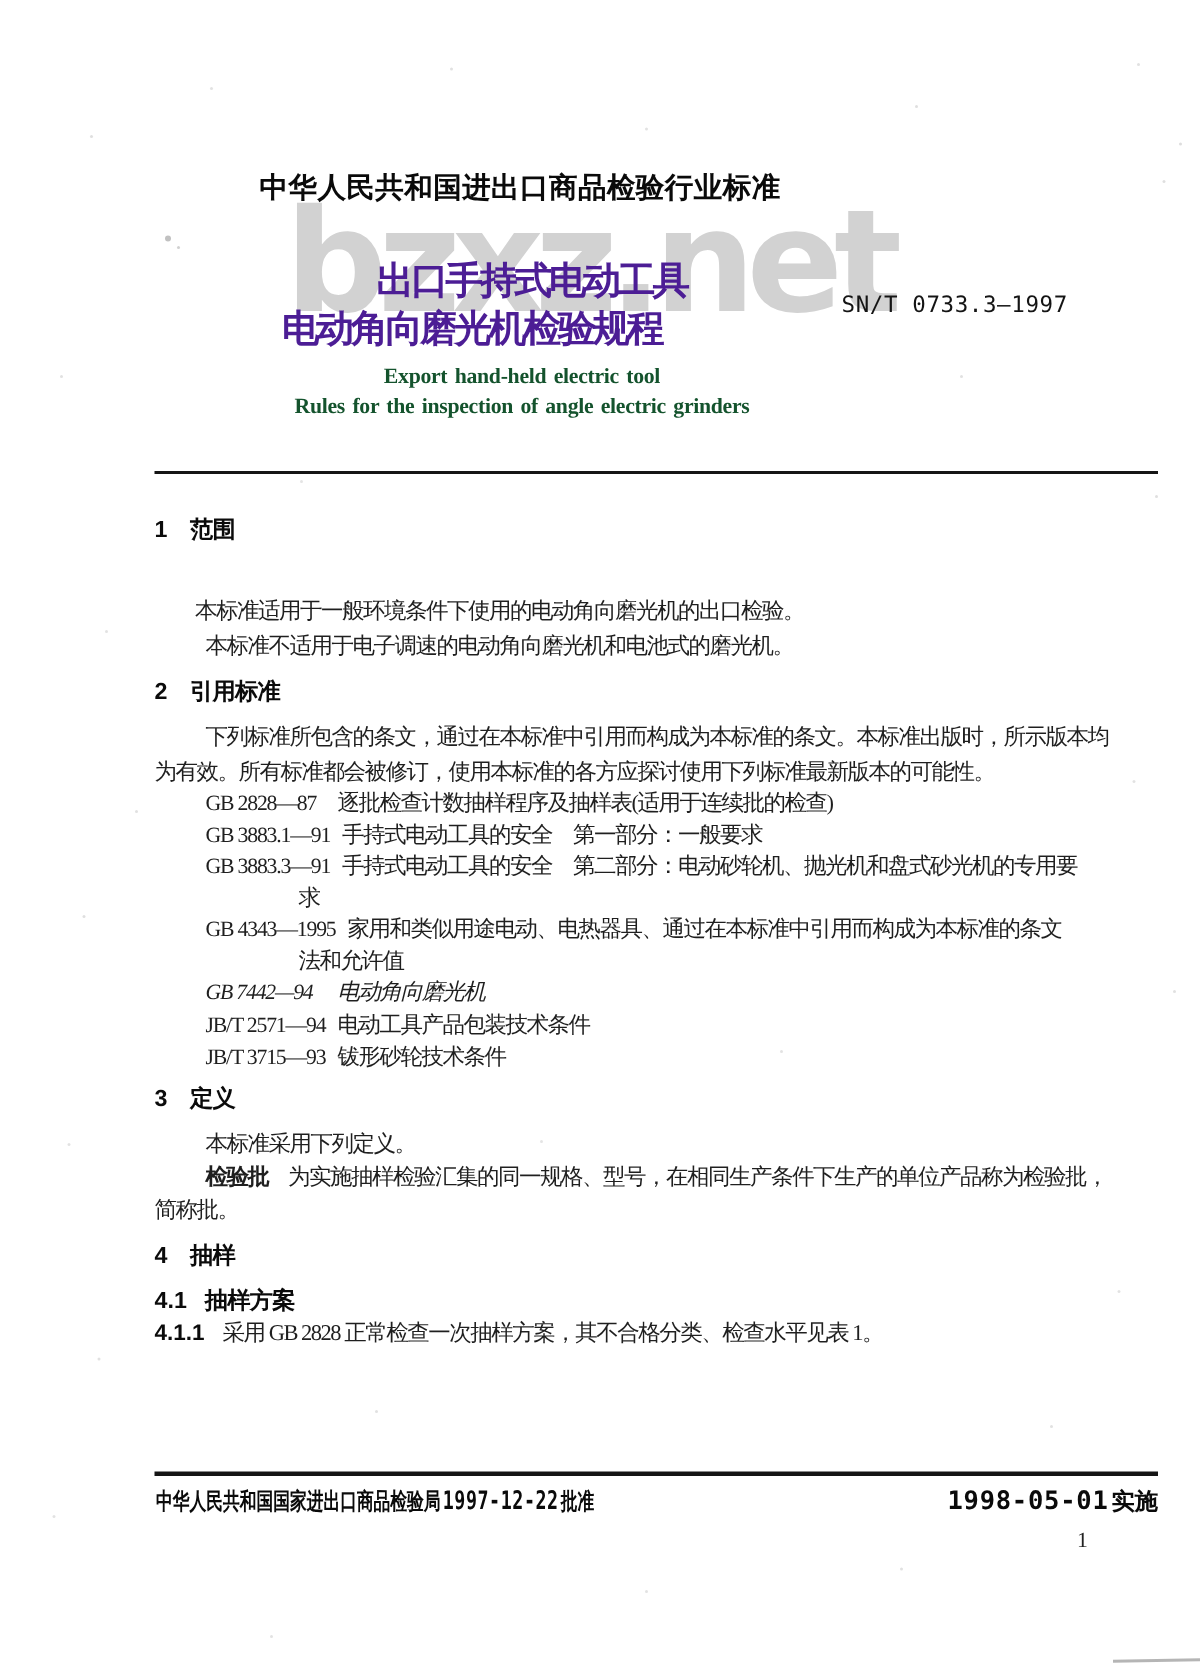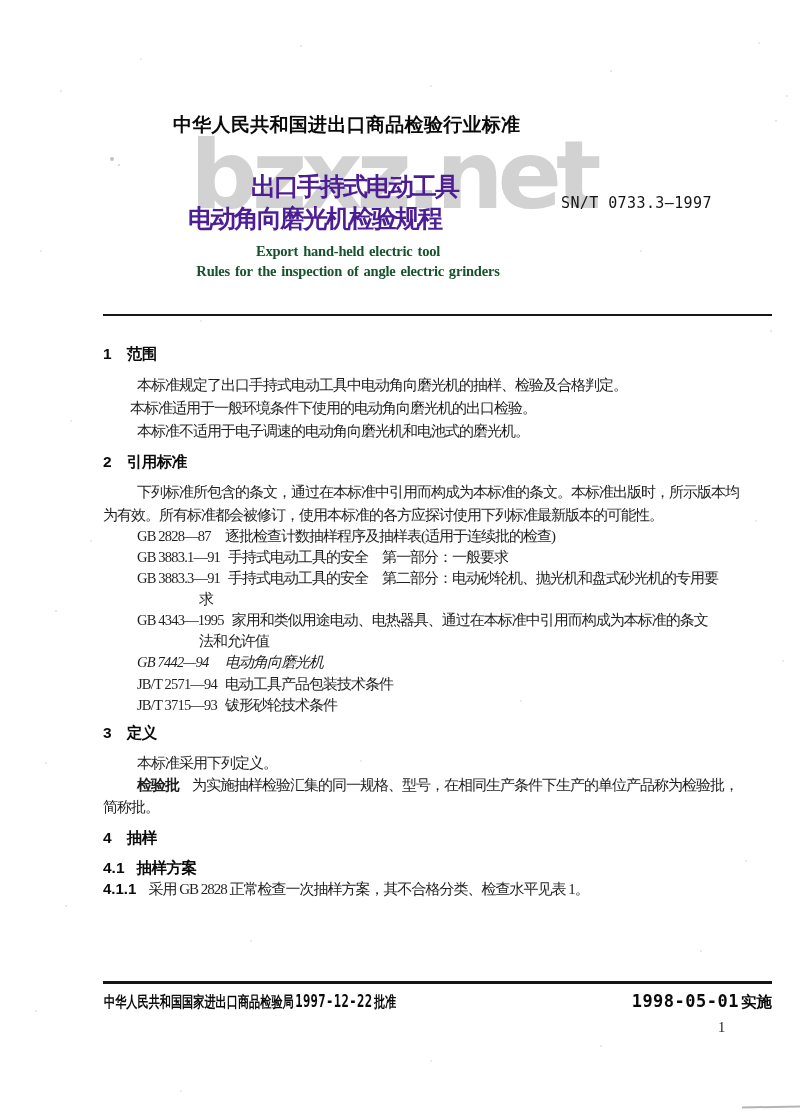--- a/index.html
+++ b/index.html
@@ -115,21 +115,20 @@
   <div class="abs title-en z2">
     <div class="en-line">Export hand-held electric tool</div>
     <div class="en-line">Rules for the inspection of angle electric grinders</div>
   </div>
 
   <div class="rule rule-top"></div>
 
   <div class="abs heading z2" style="left:103px;top:345px;">
     <span class="hnum">1</span><span>范围</span>
   </div>
-  <div class="abs body-line z2" style="left:137px;top:377px;">本标准规定了出口手持式电动工具中电动角向磨光机的抽样、检验及合格判定。</div>
   <div class="abs body-line z2" style="left:130px;top:400px;">本标准适用于一般环境条件下使用的电动角向磨光机的出口检验。</div>
   <div class="abs body-line z2" style="left:137px;top:423px;">本标准不适用于电子调速的电动角向磨光机和电池式的磨光机。</div>
 
   <div class="abs heading z2" style="left:103px;top:453px;">
     <span class="hnum">2</span><span>引用标准</span>
   </div>
   <div class="abs body-line z2" style="left:137px;top:484px;">下列标准所包含的条文，通过在本标准中引用而构成为本标准的条文。本标准出版时，所示版本均</div>
   <div class="abs body-line z2" style="left:103px;top:507px;">为有效。所有标准都会被修订，使用本标准的各方应探讨使用下列标准最新版本的可能性。</div>
 
   <div class="abs body-line z2" style="left:137px;top:528px;">

